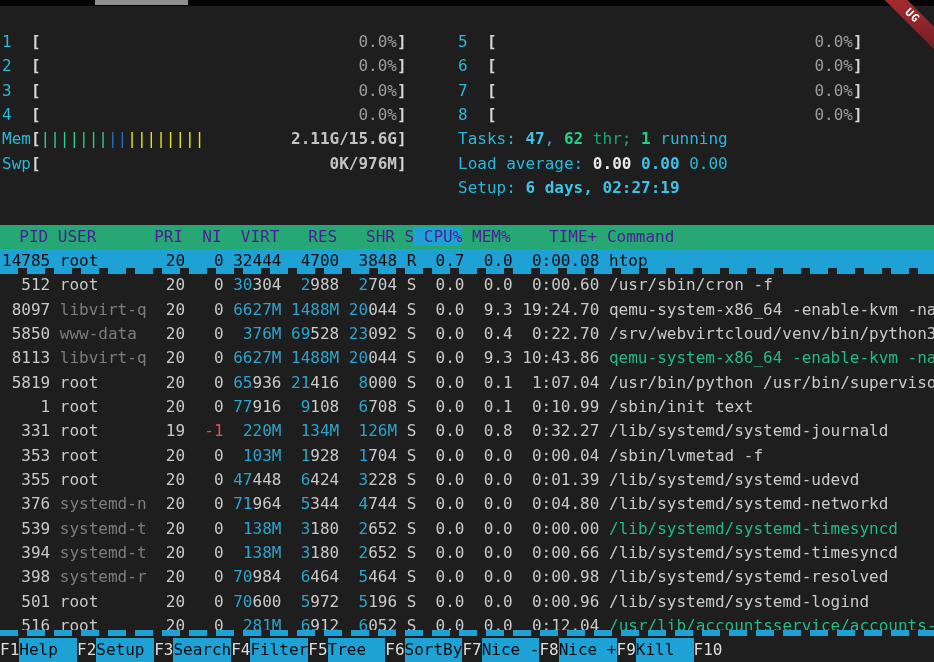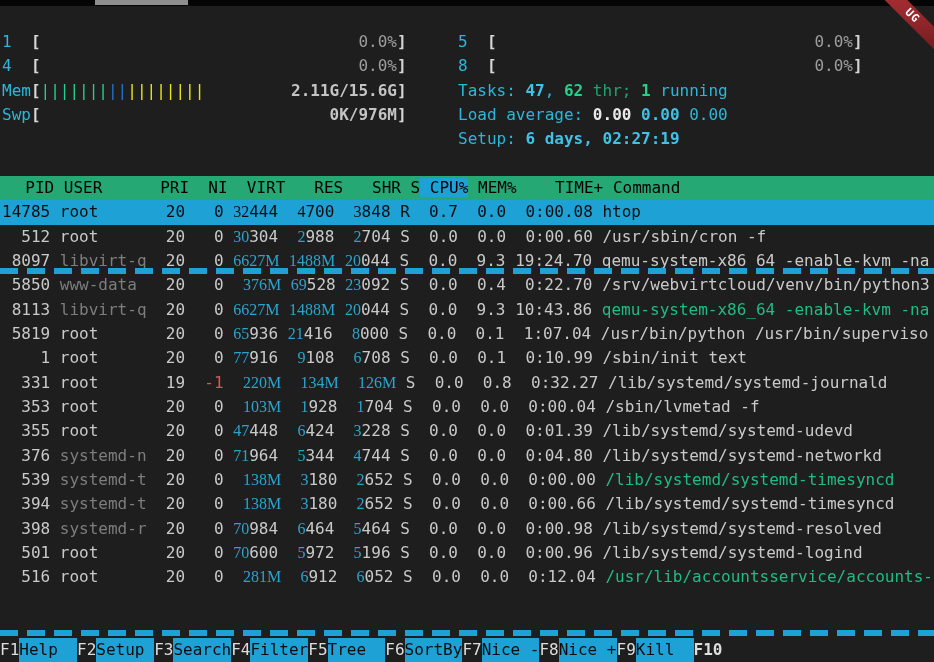--- a/index.html
+++ b/index.html
@@ -27,58 +27,60 @@
   #term{position:absolute;left:0;top:30px;width:934px;}
   .line{position:relative;height:24.33px;line-height:24.33px;white-space:pre;}
   .lblock{position:absolute;left:2px;top:0;}
   .rblock{position:absolute;left:458px;top:0;}
   .c-label{color:var(--cyan);}
   .c-brk{color:var(--brk);font-weight:bold;}
   .c-val{color:#9d9d9d;}
   .c-memval{color:#c4c4c4;font-weight:bold;}
   .c-fg{color:var(--fg);}
   .c-dim{color:var(--dim);}
-  .c-cyan-num{color:var(--cyan-num);font-family:Liberation Serif, serif;}
+  .c-cyan-num{color:var(--cyan-num);}
   .c-red{color:var(--red);}
   .c-cmd-green{color:var(--green-cmd);}
   .c-bold-cyan{color:var(--cyan-b);font-weight:bold;}
   .c-bold-green{color:var(--green-b);font-weight:bold;text-align:center;}
   .c-green{color:var(--green);}
   .c-white-b{color:var(--white-b);font-weight:bold;}
   .bar-g{color:var(--green-b);} .bar-b{color:var(--blue);} .bar-y{color:var(--yellow);}
   .prow{padding-left:2px;}
   .prow.selected{background:var(--sel);}
   .prow.selected span{color:#0c0c0c !important;font-weight:normal !important;}
-  .phdr{background:var(--hdr-green);color:#000000;padding-left:6px;}
+  .phdr{background:var(--hdr-green);color:#4c1d95;padding-left:0;}
   .phdr .sortcell{background:var(--sel);}
   .dash-strip{
     position:absolute;left:0;width:934px;height:6px;background:var(--bg);
     background-image:repeating-linear-gradient(90deg,var(--sel) 0 18px,var(--bg) 18px 27px);
   }
   #fkey-bar{
     position:absolute;left:0;top:638px;width:868px;height:24px;
     display:flex;line-height:24px;white-space:pre;
   }
   .fkey{display:flex;}
   .fkey .fk{color:#dddddd;}
   .fkey .fl{background:var(--sel);color:#0c0c0c;}
-  .fkey:last-child{flex:1;font-weight:bold;}
+  .fkey:last-child{flex:1;}
   .fkey:last-child .fl{flex:1;margin-top:35px;}
 </style>
 </head>
 <body>
 
 <div id="screen">
   <div id="topbar">
     <div id="tab-handle"></div>
   </div>
 
   <div id="term">
     <div id="meter-lines">
         <div class="line"><span class="lblock"><span class="c-label">1  </span><span class="c-brk">[</span><span class="c-val">                                 0.0%</span><span class="c-brk">]</span></span><span class="rblock"><span class="c-label">5  </span><span class="c-brk">[</span><span class="c-val">                                 0.0%</span><span class="c-brk">]</span></span></div>
+        <div class="line"><span class="lblock"><span class="c-label">2  </span><span class="c-brk">[</span><span class="c-val">                                 0.0%</span><span class="c-brk">]</span></span><span class="rblock"><span class="c-label">6  </span><span class="c-brk">[</span><span class="c-val">                                 0.0%</span><span class="c-brk">]</span></span></div>
+        <div class="line"><span class="lblock"><span class="c-label">3  </span><span class="c-brk">[</span><span class="c-val">                                 0.0%</span><span class="c-brk">]</span></span><span class="rblock"><span class="c-label">7  </span><span class="c-brk">[</span><span class="c-val">                                 0.0%</span><span class="c-brk">]</span></span></div>
         <div class="line"><span class="lblock"><span class="c-label">4  </span><span class="c-brk">[</span><span class="c-val">                                 0.0%</span><span class="c-brk">]</span></span><span class="rblock"><span class="c-label">8  </span><span class="c-brk">[</span><span class="c-val">                                 0.0%</span><span class="c-brk">]</span></span></div>
         <div class="line"><span class="lblock"><span class="c-label">Mem</span><span class="c-brk">[</span><span class="bar-g">|||||||</span><span class="bar-b">||</span><span class="bar-y">||||||||</span><span>         </span><span class="c-memval">2.11G/15.6G</span><span class="c-brk">]</span></span><span class="rblock"><span class="c-label">Tasks: </span><span class="c-bold-cyan">47</span><span class="c-label">, </span><span class="c-bold-green">62</span><span class="c-green"> thr; </span><span class="c-bold-green">1</span><span class="c-label"> running</span></span></div>
         <div class="line"><span class="lblock"><span class="c-label">Swp</span><span class="c-brk">[</span><span>                              </span><span class="c-memval">0K/976M</span><span class="c-brk">]</span></span><span class="rblock"><span class="c-label">Load average: </span><span class="c-white-b">0.00</span><span> </span><span class="c-bold-cyan">0.00</span><span> </span><span class="c-label">0.00</span></span></div>
         <div class="line"><span class="rblock"><span class="c-label">Setup: </span><span class="c-bold-cyan">6 days, 02:27:19</span></span></div>
         <div class="line"></div>
       </div>
     <div id="process-lines">
         <div class="line phdr"><span>  PID USER      PRI  NI  VIRT   RES   SHR S</span><span class="sortcell"> CPU%</span><span> MEM%    TIME+ Command</span></div>
         <div class="line prow selected"><span class="c-fg">14785</span><span> </span><span class="c-fg">root     </span><span class="c-fg">  20 </span><span class="c-fg">  0</span><span> </span><span></span><span class="c-cyan-num">32</span><span class="c-fg">444</span><span> </span><span> </span><span class="c-cyan-num">4</span><span class="c-fg">700</span><span> </span><span> </span><span class="c-cyan-num">3</span><span class="c-fg">848</span><span class="c-fg"> R </span><span class="c-fg"> 0.7  0.0  0:00.08 </span><span class="c-fg">htop</span></div>
         <div class="line prow"><span class="c-fg">  512</span><span> </span><span class="c-fg">root     </span><span class="c-fg">  20 </span><span class="c-fg">  0</span><span> </span><span></span><span class="c-cyan-num">30</span><span class="c-fg">304</span><span> </span><span> </span><span class="c-cyan-num">2</span><span class="c-fg">988</span><span> </span><span> </span><span class="c-cyan-num">2</span><span class="c-fg">704</span><span class="c-fg"> S </span><span class="c-fg"> 0.0  0.0  0:00.60 </span><span class="c-fg">/usr/sbin/cron -f</span></div>

